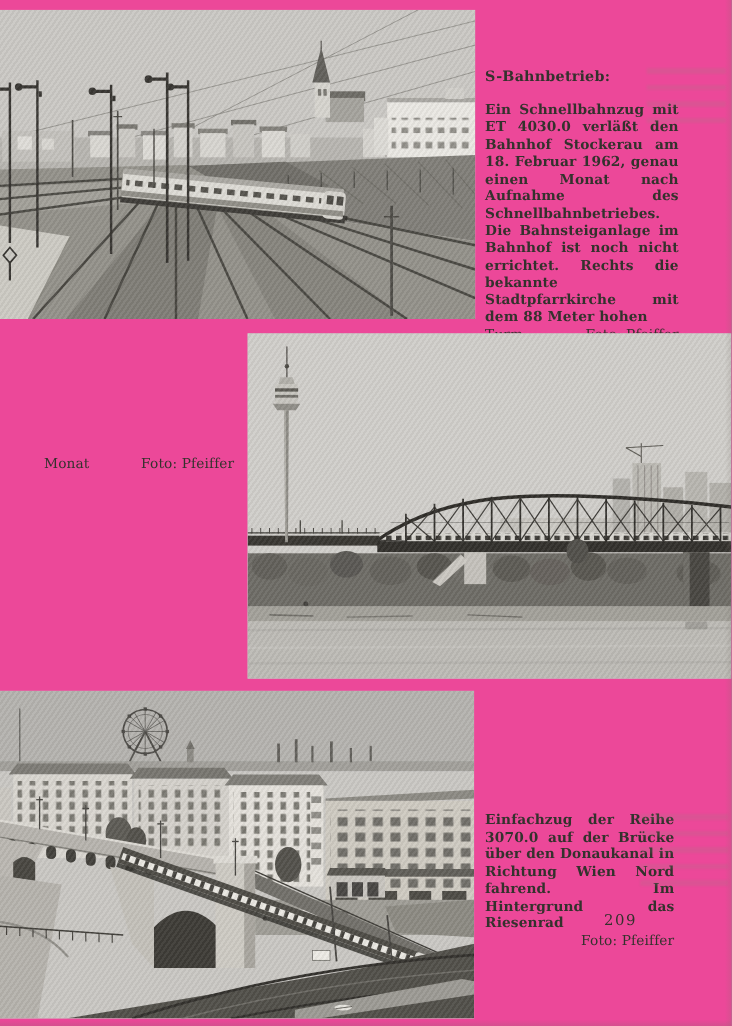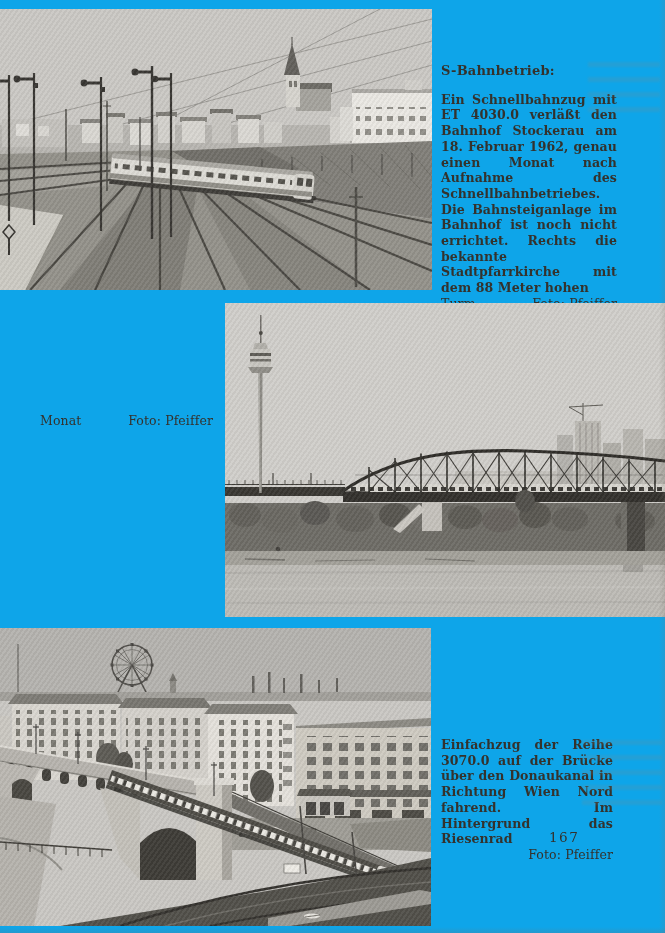--- a/index.html
+++ b/index.html
@@ -1,18 +1,18 @@
 <!DOCTYPE html>
 <html lang="de"><head>
 <meta charset="utf-8">
 <style>
   html,body{margin:0;padding:0;}
   body{background:#888;display:flex;justify-content:center;}
   .page{
-    position:relative;width:665px;height:933px;background:#0ea5e9;overflow:hidden;
+    position:relative;width:665px;height:933px;background:#ec4899;overflow:hidden;
     font-family:"DejaVu Serif","Liberation Serif",serif;color:#33312c;
   }
   
   .photo{position:absolute;overflow:hidden;background:#c8c6c2;}
   .photo svg{display:block;width:100%;height:100%;}
   .photo::after{
     content:"";position:absolute;inset:0;pointer-events:none;
     background:repeating-linear-gradient(125deg,
       rgba(255,255,255,.07) 0 2px, rgba(88,86,82,.06) 2px 4px);
   }
@@ -557,19 +557,19 @@
   </figure>
 
   <section class="caption" id="caption-donaukanal">
     <p>Einfachzug der Reihe 3070.0 auf der Brücke über den Donaukanal in Richtung Wien Nord fahrend. Im Hintergrund das Riesenrad</p>
     <div class="lastline">
       <span></span>
       <span>Foto: Pfeiffer</span>
     </div>
   </section>
 
-  <div id="page-number">167</div>
+  <div id="page-number">209</div>
 
   <div class="bleed" id="bleed-1"></div>
   <div class="bleed" id="bleed-2"></div>
   <div class="edge-right"></div>
   <div class="edge-bottom"></div>
 </div>
 
 </body></html>

